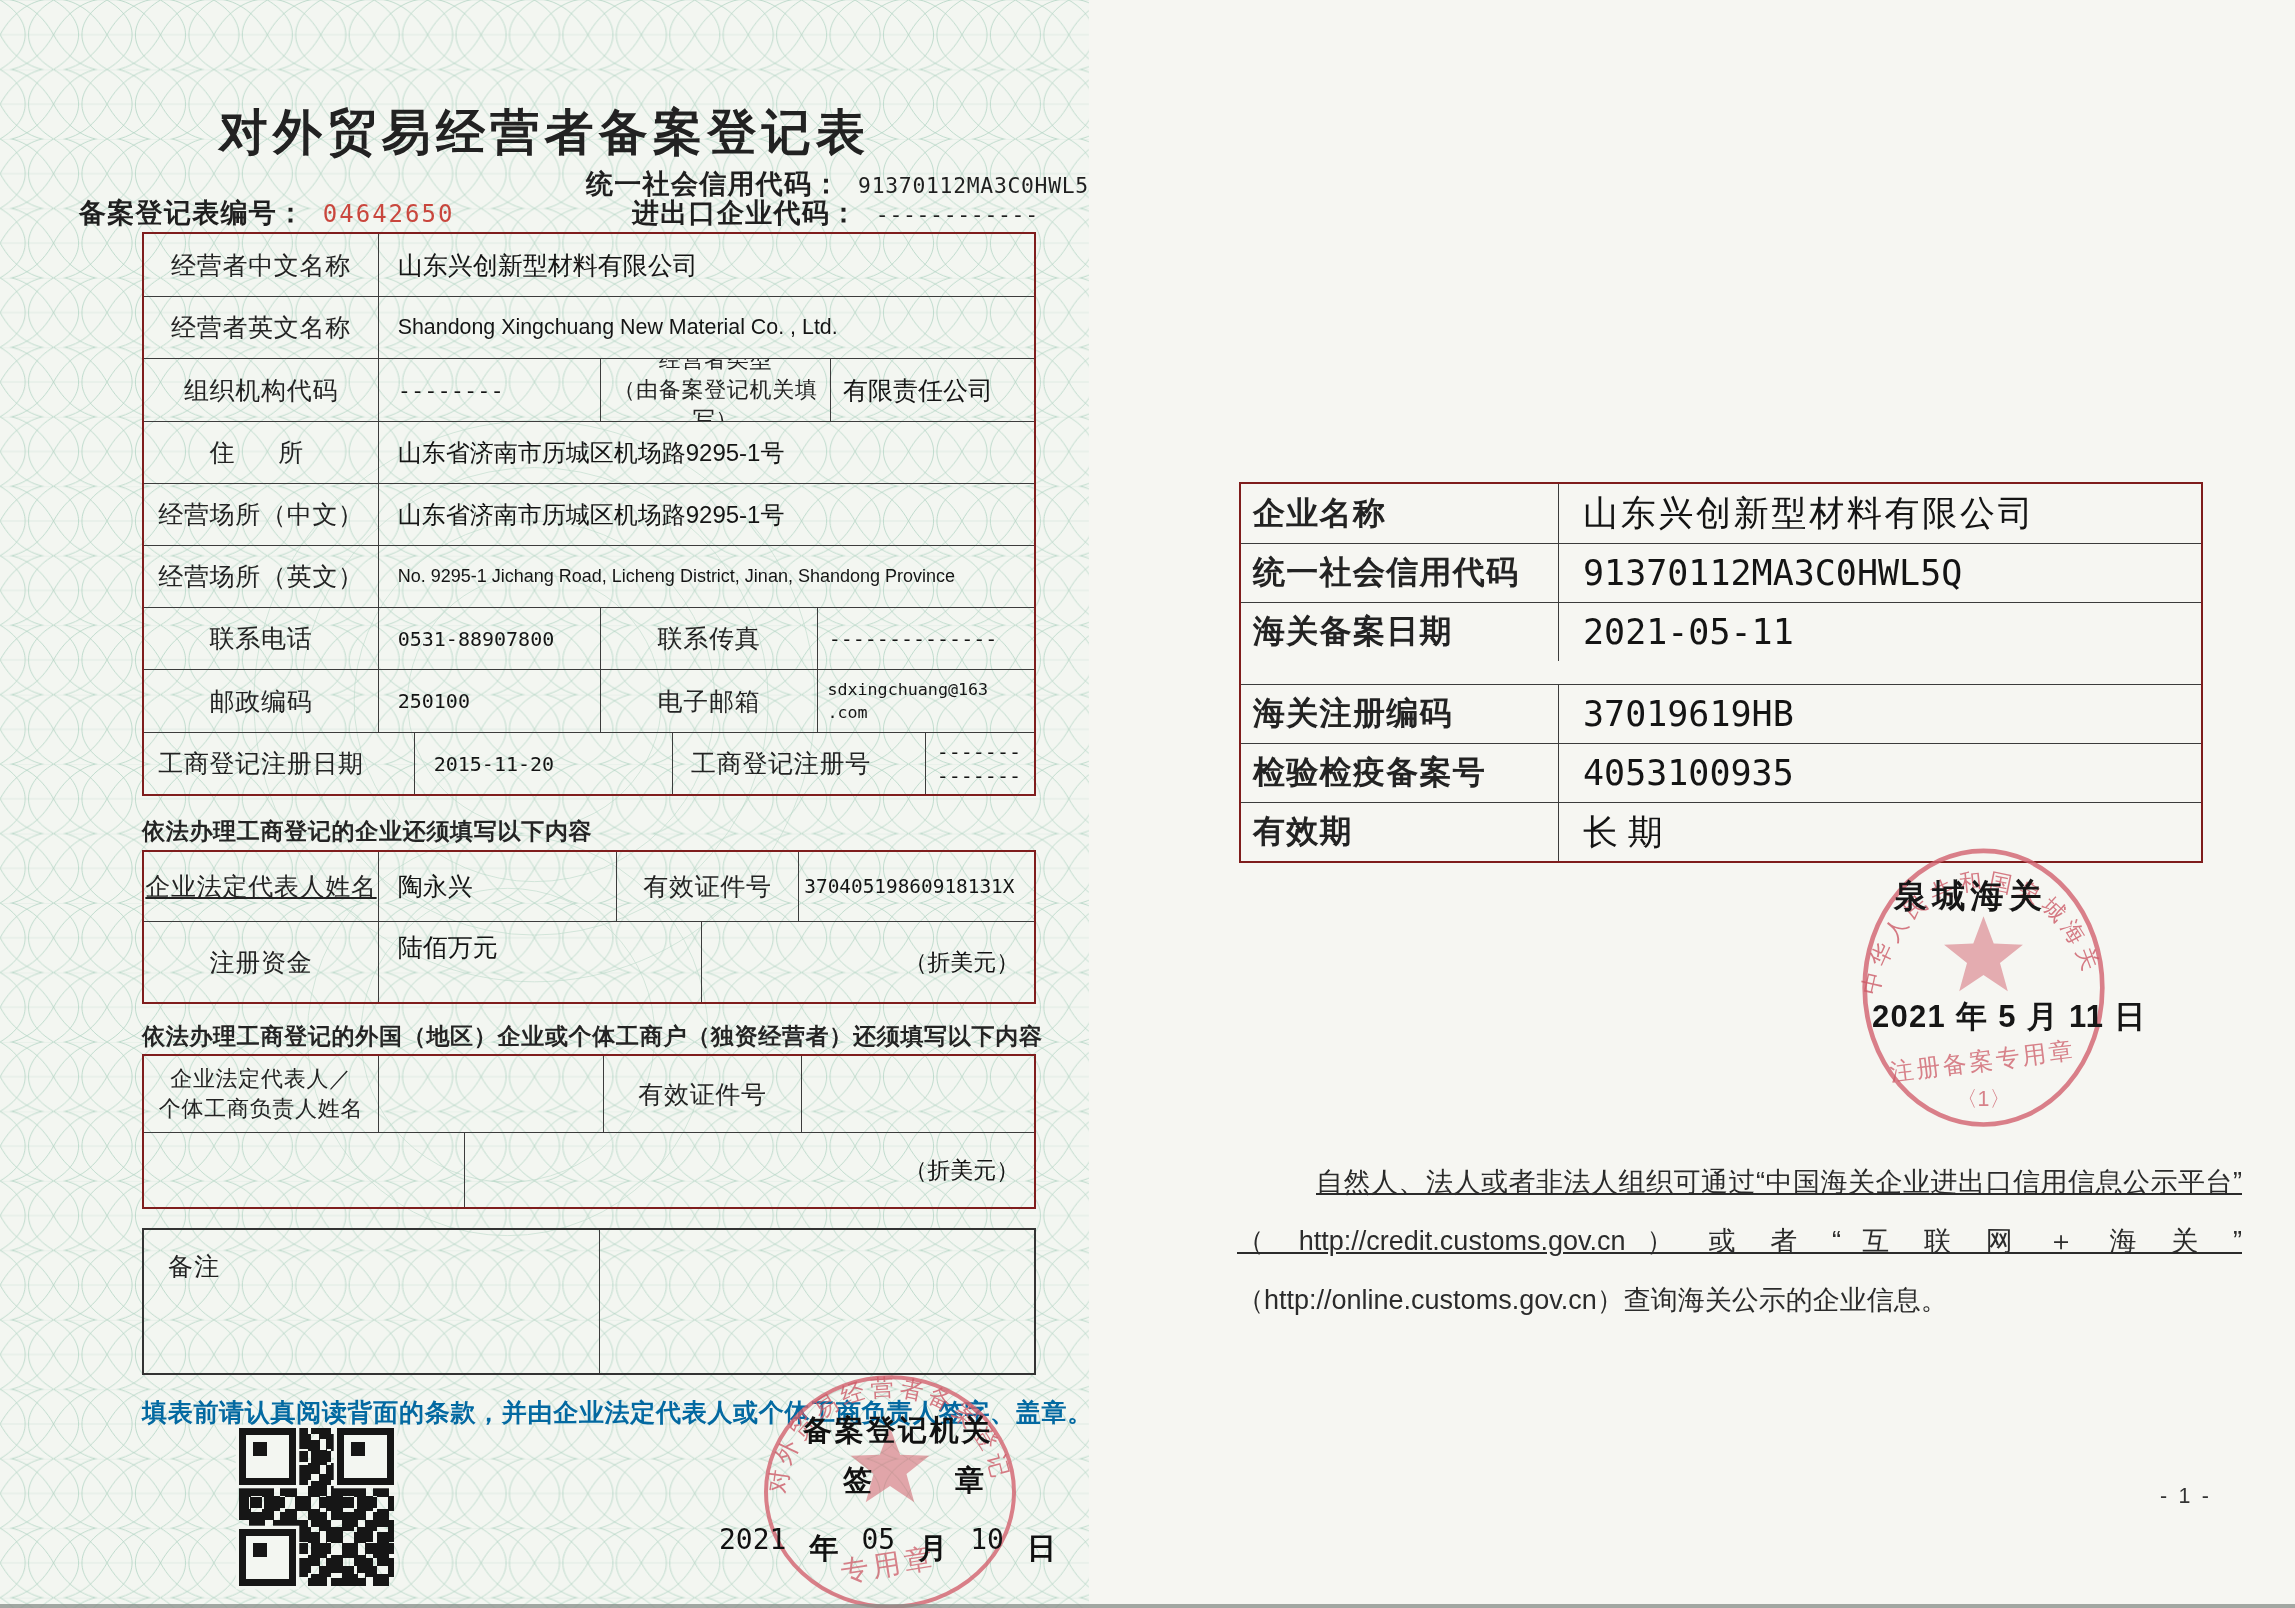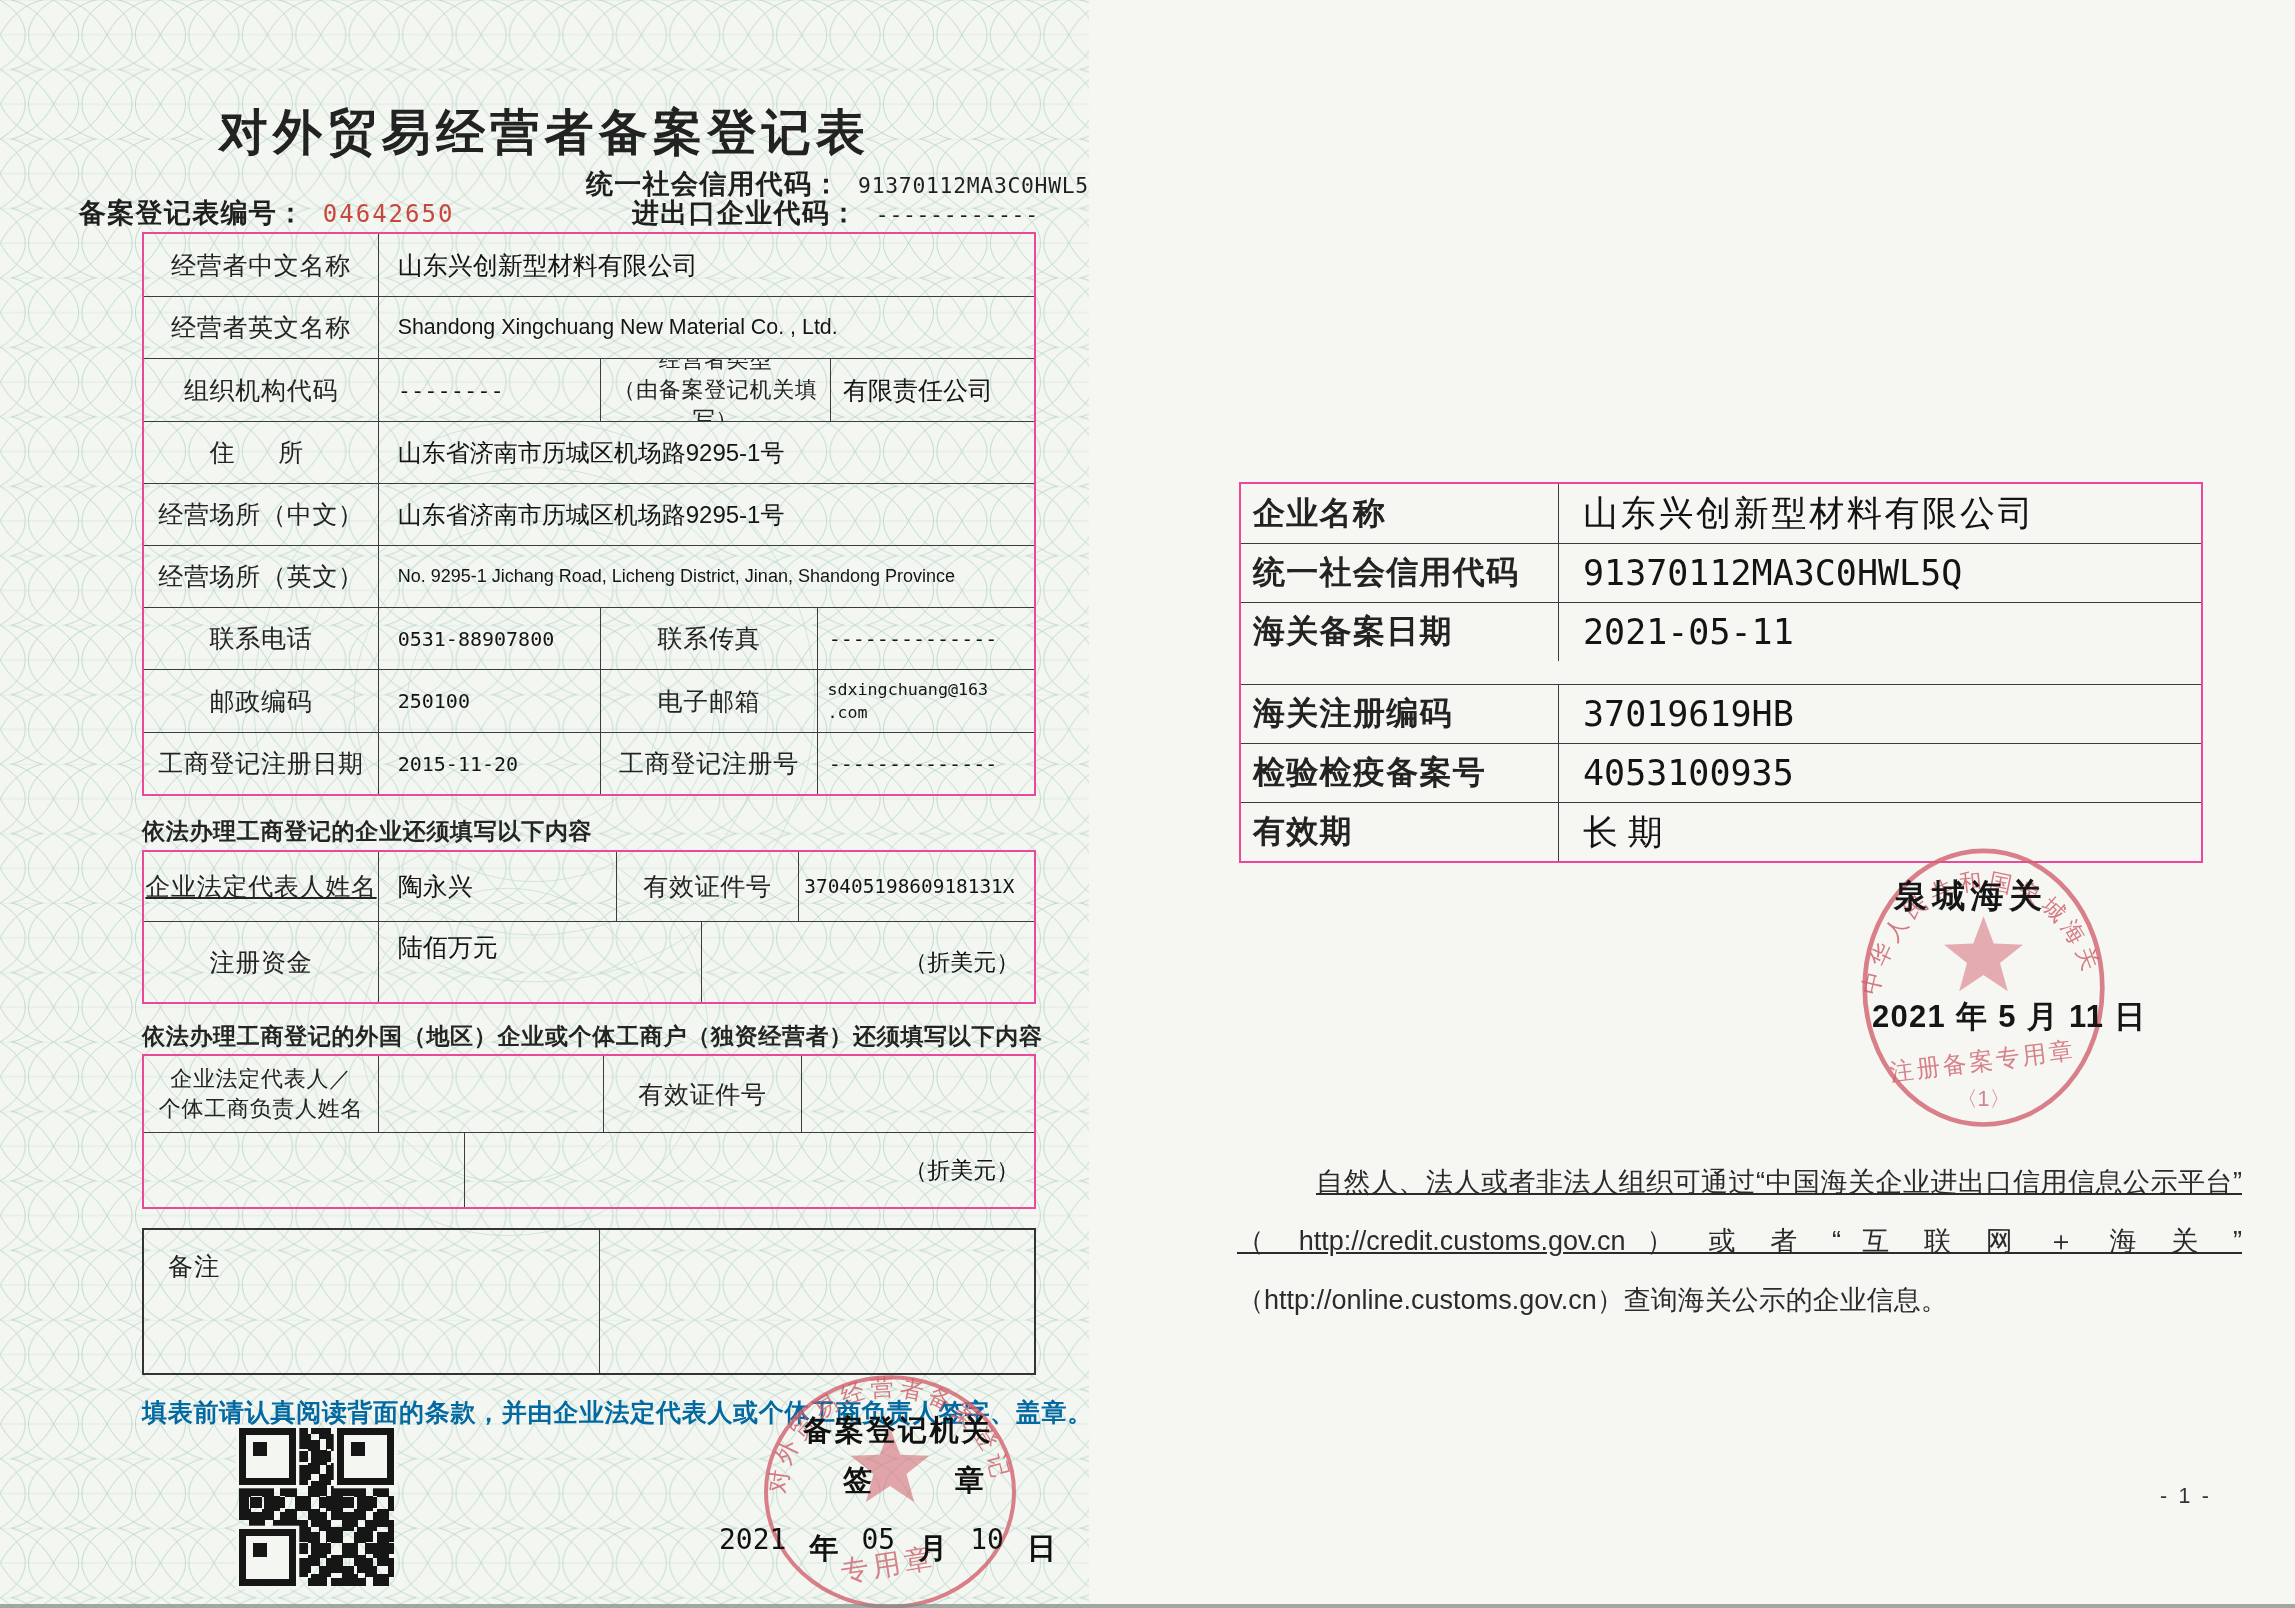--- a/index.html
+++ b/index.html
@@ -13,21 +13,21 @@
   .mono{font-family:"DejaVu Sans Mono","Liberation Mono",monospace;}
   .ltitle{position:absolute;left:0;top:100px;width:1089px;text-align:center;
           font-size:49px;font-weight:800;letter-spacing:5.3px;color:#222;}
   .rtitle{position:absolute;left:1135px;top:159px;width:1135px;text-align:center;
           font-size:41px;font-weight:800;letter-spacing:2px;color:#1b1b1b;}
   .hline{position:absolute;display:flex;align-items:baseline;gap:17.4px;white-space:nowrap;}
   .hlabel{font-size:27px;font-weight:700;letter-spacing:1.3px;}
   .hval{font-size:21.4px;letter-spacing:0.7px;}
   .red{color:#c9463d;}
   
-  .tbl{position:absolute;border:2px solid #ec4899;background:rgba(255,255,255,0.0);}
+  .tbl{position:absolute;border:2px solid #7f1d1d;background:rgba(255,255,255,0.0);}
   .trow{display:flex;box-sizing:border-box;}
   .trow + .trow{border-top:1.3px solid #3c3c3c;}
   .cell{box-sizing:border-box;display:flex;align-items:center;overflow:hidden;}
   .cell + .cell{border-left:1.3px solid #3c3c3c;}
   .lab{justify-content:center;text-align:center;font-size:25px;letter-spacing:0.7px;color:#232323;}
   .val{justify-content:flex-start;padding-left:18.7px;padding-right:6.7px;color:#141414;}
   .grow{flex:1;}
   .right-al{justify-content:flex-end;padding-right:14.7px;}
   .top-al{align-items:flex-start;padding-top:9.4px;}
   .ml{white-space:pre-line;}
@@ -152,21 +152,21 @@
         <div class="cell lab" style="width:217px;">联系传真</div>
         <div class="cell val mono grow fz30" style="padding-left:10.7px;">--------------</div>
       </div>
       <div class="trow" style="height:63px;">
         <div class="cell lab" style="width:234px;">邮政编码</div>
         <div class="cell val mono fz30" style="width:222px;">250100</div>
         <div class="cell lab" style="width:217px;">电子邮箱</div>
         <div class="cell val mono grow fz25 ml" style="padding-left:9.4px;line-height:23px;">sdxingchuang@163
 .com</div>
       </div>
-      <div class="trow" style="height:62px;">
+      <div class="trow" style="height:62px;gap:36px;">
         <div class="cell lab" style="width:234px;">工商登记注册日期</div>
         <div class="cell val mono fz30" style="width:222px;">2015-11-20</div>
         <div class="cell lab" style="width:217px;">工商登记注册号</div>
         <div class="cell val mono grow fz30" style="padding-left:10.7px;">--------------</div>
       </div>
     </div>
 
     <div class="heading" style="left:142px;top:816px;">依法办理工商登记的企业还须填写以下内容</div>
 
     <div class="tbl" style="left:142px;top:850px;width:890px;">

